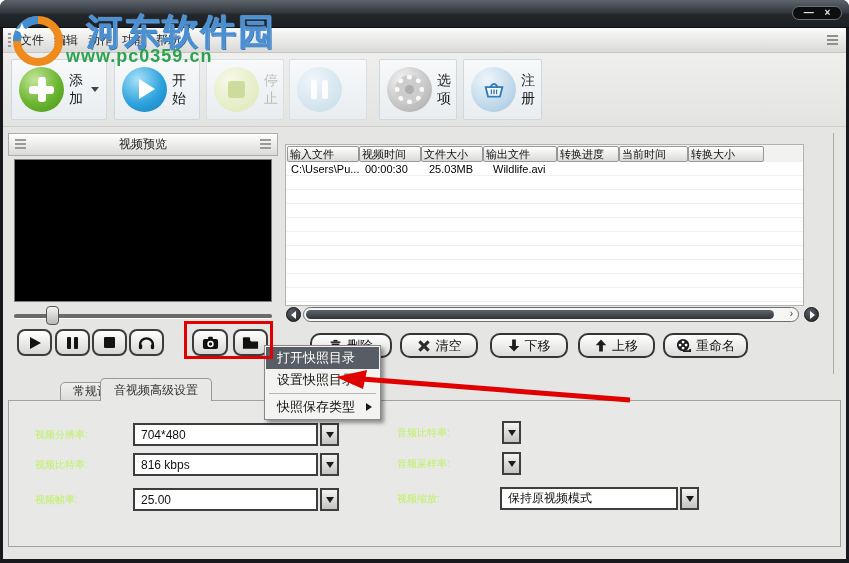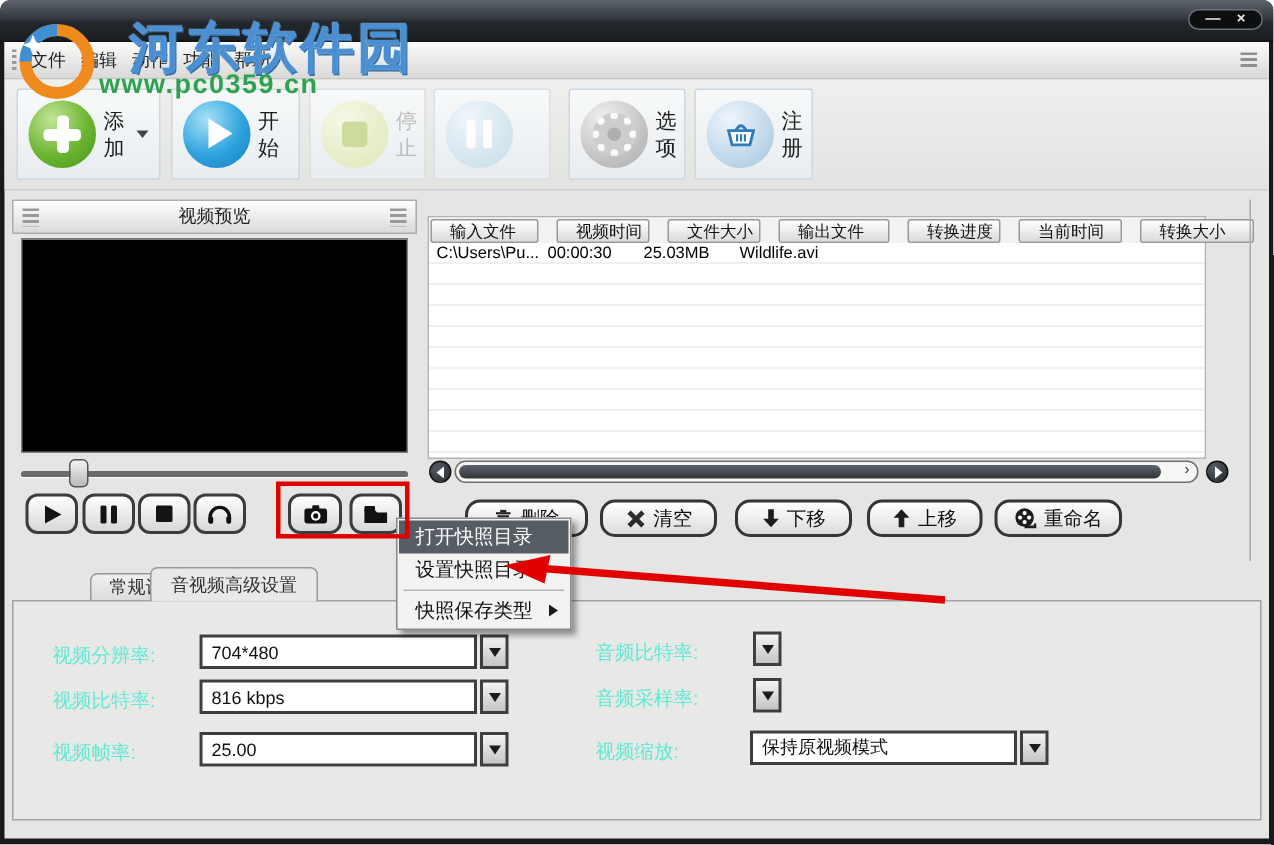--- a/index.html
+++ b/index.html
@@ -66,23 +66,23 @@
     border-radius:4px; background:linear-gradient(#f4f4f4,#b8b8b6); }
   .pbtn { position:absolute; top:329px; width:35px; height:27px; border:2px solid #3c3c3c; border-radius:8px;
     background:linear-gradient(#ffffff,#d7d7d5); display:flex; align-items:center; justify-content:center; }
   .p-play { width:0; height:0; border-top:6px solid transparent; border-bottom:6px solid transparent; border-left:11px solid #141414; margin-left:2px; }
   .p-pause { display:flex; gap:3px; } .p-pause i { width:4px; height:12px; background:#141414; border-radius:1px; }
   .p-stop { width:11px; height:11px; background:#141414; border-radius:1px; }
   .red-rect { position:absolute; left:184px; top:321px; width:89px; height:38px; border:3px solid #e00000; z-index:55; }
   
   .table-wrap { position:absolute; left:285px; top:144px; width:519px; height:162px; background:#fff; border:1px solid #b2b2b0; }
   .thead { display:flex; padding:1px 0 0 1px; background:#f2f2f0; }
-  .th { height:16px; margin-right:12px; border:1px solid #98989a; border-radius:2px;
+  .th { height:16px; margin-right:0; border:1px solid #98989a; border-radius:2px;
     background:linear-gradient(#ffffff,#dadad8); font-size:11px; color:#111;
-    display:flex; align-items:center; padding-left:12px; overflow:hidden; white-space:nowrap; flex:none; }
+    display:flex; align-items:center; padding-left:2px; overflow:hidden; white-space:nowrap; flex:none; }
   .tbody { position:relative; height:141px;
     background:repeating-linear-gradient(to bottom, #ffffff 0 13px, #f0f0ee 13px 14px); }
   .trow { display:flex; height:14px; align-items:center; }
   .td { font-size:11px; color:#000; padding-left:5px; overflow:hidden; white-space:nowrap; flex:none; }
   .vdivider { position:absolute; left:833px; top:133px; width:1px; height:241px; background:#aaaaa8; }
   
   .sb-circle { position:absolute; top:307px; width:15px; height:15px; border-radius:50%;
     background:radial-gradient(circle at 35% 30%, #565c63, #24282c); border:1px solid #101214;
     display:flex; align-items:center; justify-content:center; }
   .sb-tri-l { width:0; height:0; border-top:4px solid transparent; border-bottom:4px solid transparent; border-right:5px solid #fff; margin-right:1px; }
@@ -95,21 +95,21 @@
   
   .lbtn { position:absolute; top:333px; height:25px; border:2px solid #353535; border-radius:10px;
     background:linear-gradient(#ffffff,#dcdcda); display:flex; align-items:center; justify-content:center;
     gap:5px; font-size:13px; color:#111; }
   
   .tab { position:absolute; font-size:12px; color:#333; display:flex; align-items:center; justify-content:center;
     border:1px solid #98989a; border-radius:5px 5px 0 0; }
   .tab.inactive { left:25px; top:382px; width:74px; height:19px; background:linear-gradient(#f0f0ee,#dcdcda);margin-left:35px; }
   .tab.active { left:100px; top:378px; width:112px; height:23px; background:#e8e8e6; border-bottom:none; z-index:5; }
   .groupbox { position:absolute; left:8px; top:400px; width:833px; height:147px; border:1px solid #a2a2a0; background:#e8e8e6; }
-  .slabel { position:absolute; font-size:13px; color:#5eead4; }
+  .slabel { position:absolute; font-size:10px; color:#bef264; }
   .combo { position:absolute; height:23px; display:flex; }
   .combo-field { height:23px; border:2px solid #3e3e3e; background:#fff; font-size:12px; color:#111;
     display:flex; align-items:center; padding-left:6px; }
   .combo-btn { width:19px; height:23px; margin-left:2px; border:2px solid #3e3e3e;
     background:linear-gradient(#f4f4f2,#c4c4c2); display:flex; align-items:center; justify-content:center; }
   .combo-btn i { width:0; height:0; border-left:4px solid transparent; border-right:4px solid transparent; border-top:6px solid #1c1c1c; }
   
   .ctx { position:absolute; left:264px; top:345px; width:117px; background:#f3f3f1; border:1px solid #88888a;
     box-shadow:3px 3px 4px rgba(0,0,0,.4); z-index:40; padding:1px; }
   .ctx-item { height:22px; display:flex; align-items:center; padding-left:11px; font-size:13px; color:#111; position:relative; }

